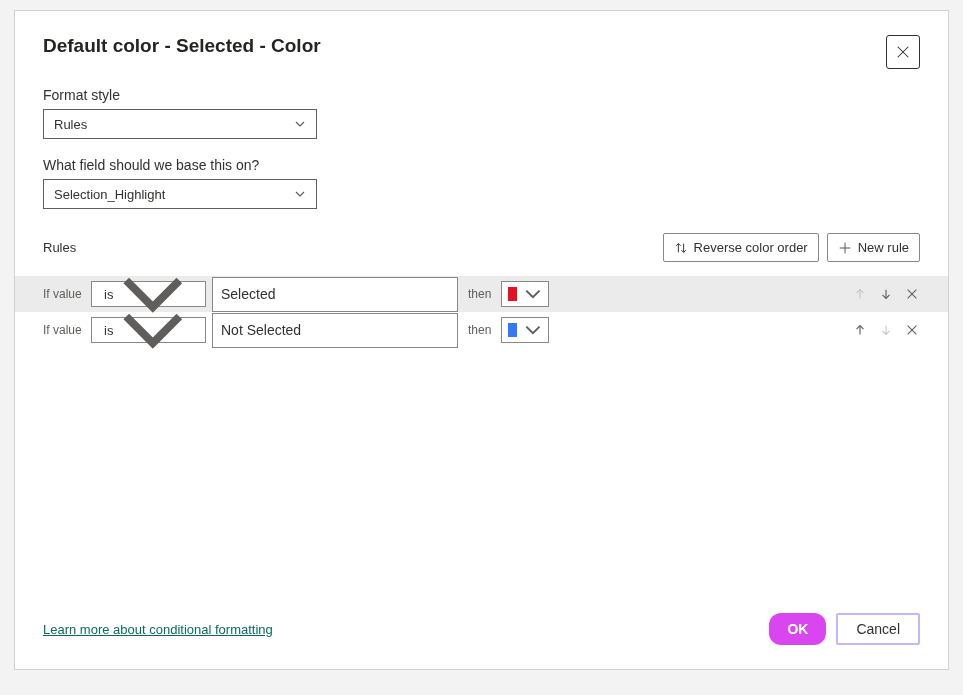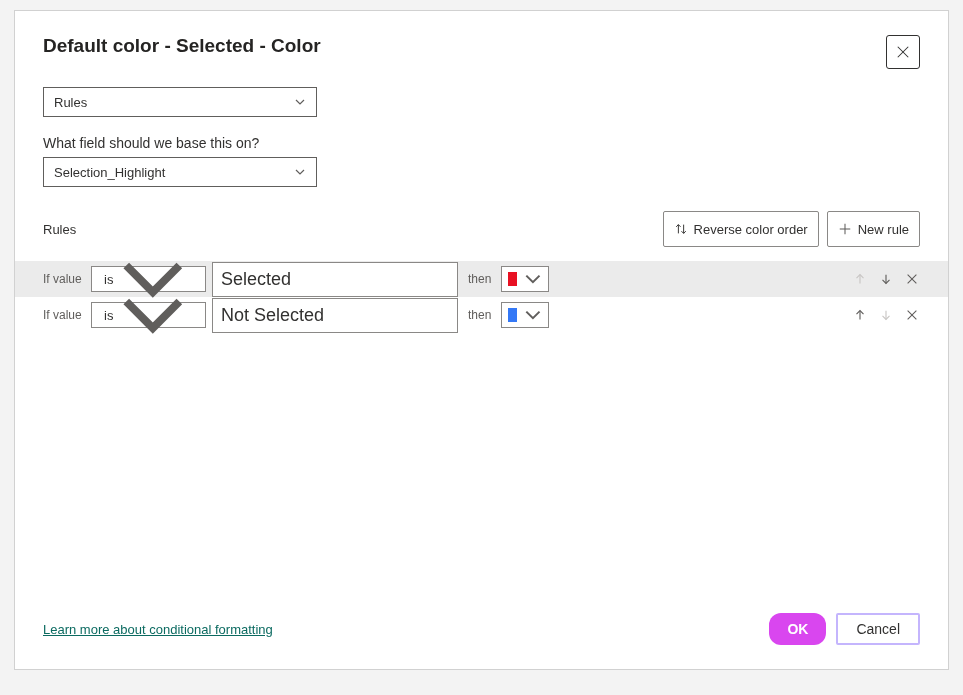--- a/index.html
+++ b/index.html
@@ -92,21 +92,21 @@
     }
     .rules-label {
       font-size: 13px;
       color: #323130;
     }
     .rules-actions {
       display: flex;
       gap: 8px;
     }
     .outline-btn {
-      height: 36px;
+      height: 29px;
       border: 1px solid #8a8886;
       background: #fff;
       border-radius: 2px;
       padding: 0 10px;
       display: flex;
       align-items: center;
       gap: 6px;
       font-size: 13px;
       color: #323130;
       cursor: pointer;
@@ -154,21 +154,21 @@
     }
     .small-dropdown .dropdown-value {
       font-size: 13px;
     }
     .text-input {
       width: 246px;
       height: 35px;
       border: 1px solid #8a8886;
       background: #fff;
       padding: 0 8px;
-      font-size: 18px;
+      font-size: 14px;
       color: #323130;
       font-family: inherit;
     }
     .color-picker {
       position: relative;
       width: 48px;
       height: 26px;
       border: 1px solid #8a8886;
       background: #fff;
       display: flex;
@@ -253,20 +253,21 @@
     <div class="dialog-title">Default color - Selected - Color</div>
     <div class="close-btn">
       <svg viewBox="0 0 16 16" fill="none" stroke="#323130" stroke-width="1.2">
         <line x1="2" y1="2" x2="14" y2="14"></line>
         <line x1="14" y1="2" x2="2" y2="14"></line>
       </svg>
     </div>
   </div>
 
   <div class="field-group">
+    <label class="field-label">Format style</label>
     <div class="dropdown">
       <span class="dropdown-value">Rules</span>
       <svg class="chev" viewBox="0 0 12 12" fill="none" stroke="#605e5c" stroke-width="1.2">
         <polyline points="2,4 6,8 10,4"></polyline>
       </svg>
     </div>
   </div>
 
   <div class="field-group">
     <label class="field-label">What field should we base this on?</label>

